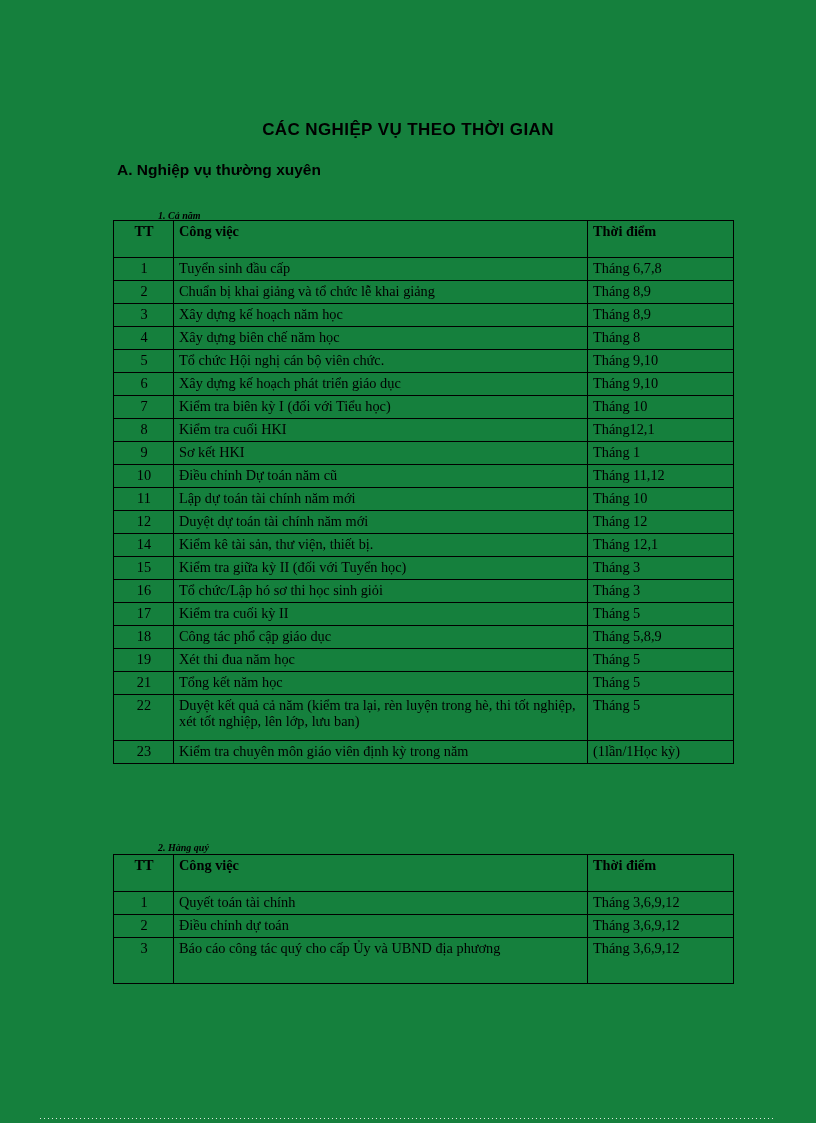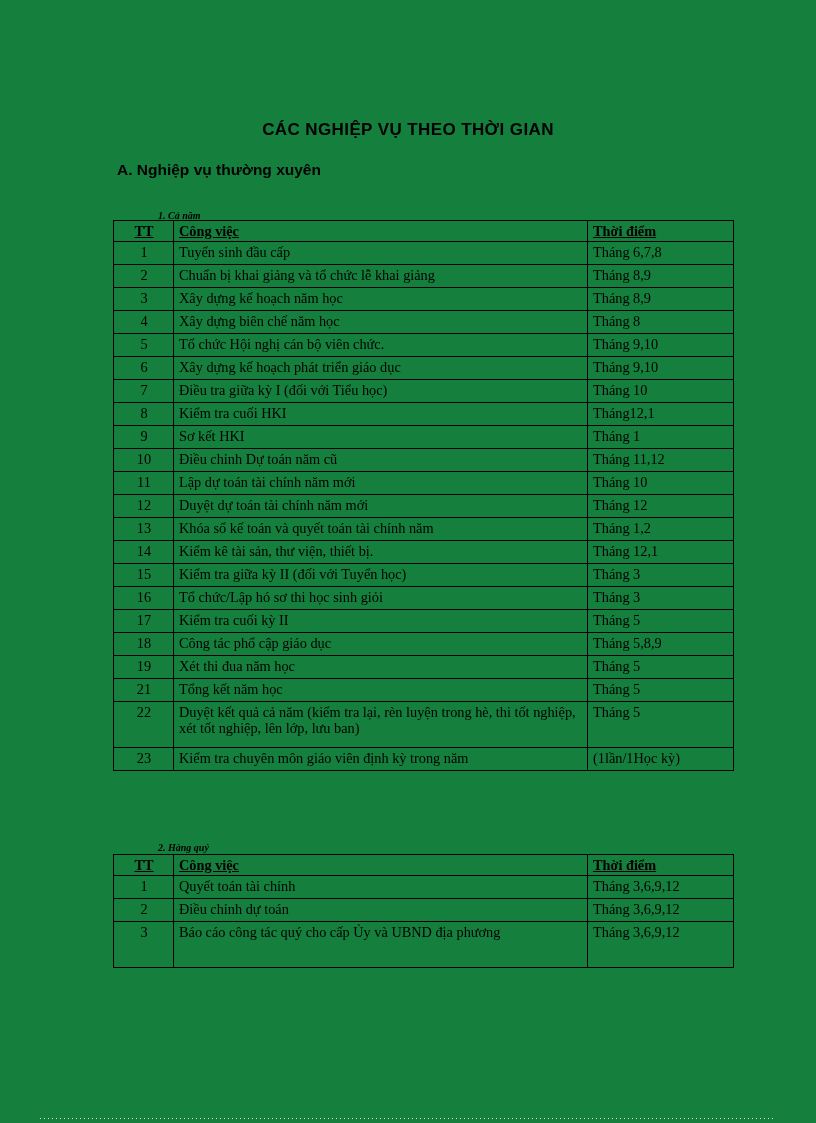--- a/index.html
+++ b/index.html
@@ -74,22 +74,21 @@
     border: 1px solid #000000;
     padding: 2px 4px 2px 5px;
     vertical-align: top;
     font-weight: normal;
     text-align: left;
   }
 
   .doc-table thead th {
     font-weight: bold;
     padding-top: 2px;
-    padding-bottom: 2px;
-    text-decoration: underline;
+    padding-bottom: 18px;
   }
 
   .col-tt    { width: 50px;  text-align: center; }
   .col-work  { width: 404px; }
   .col-time  { width: 136px; }
 
   th.col-tt  { text-align: center; }
   td.col-tt  { text-align: center; }
 
   .cell-justify {
@@ -160,21 +159,21 @@
           <td class="col-work">Tổ chức Hội nghị cán bộ viên chức.</td>
           <td class="col-time">Tháng 9,10</td>
         </tr>
         <tr>
           <td class="col-tt">6</td>
           <td class="col-work">Xây dựng kế hoạch phát triển giáo dục</td>
           <td class="col-time">Tháng 9,10</td>
         </tr>
         <tr>
           <td class="col-tt">7</td>
-          <td class="col-work">Điều tra giữa kỳ I (đối với Tiểu học)</td>
+          <td class="col-work">Kiểm tra biên kỳ I (đối với Tiểu học)</td>
           <td class="col-time">Tháng 10</td>
         </tr>
         <tr>
           <td class="col-tt">8</td>
           <td class="col-work">Kiểm tra cuối HKI</td>
           <td class="col-time">Tháng12,1</td>
         </tr>
         <tr>
           <td class="col-tt">9</td>
           <td class="col-work">Sơ kết HKI</td>
@@ -187,25 +186,20 @@
         </tr>
         <tr>
           <td class="col-tt">11</td>
           <td class="col-work">Lập dự toán tài chính năm mới</td>
           <td class="col-time">Tháng 10</td>
         </tr>
         <tr>
           <td class="col-tt">12</td>
           <td class="col-work">Duyệt dự toán tài chính năm mới</td>
           <td class="col-time">Tháng 12</td>
-        </tr>
-        <tr>
-          <td class="col-tt">13</td>
-          <td class="col-work">Khóa sổ kế toán và quyết toán tài chính năm</td>
-          <td class="col-time">Tháng 1,2</td>
         </tr>
         <tr>
           <td class="col-tt">14</td>
           <td class="col-work">Kiểm kê tài sản, thư viện, thiết bị.</td>
           <td class="col-time">Tháng 12,1</td>
         </tr>
         <tr>
           <td class="col-tt">15</td>
           <td class="col-work">Kiểm tra giữa kỳ II (đối với Tuyển học)</td>
           <td class="col-time">Tháng 3</td>

